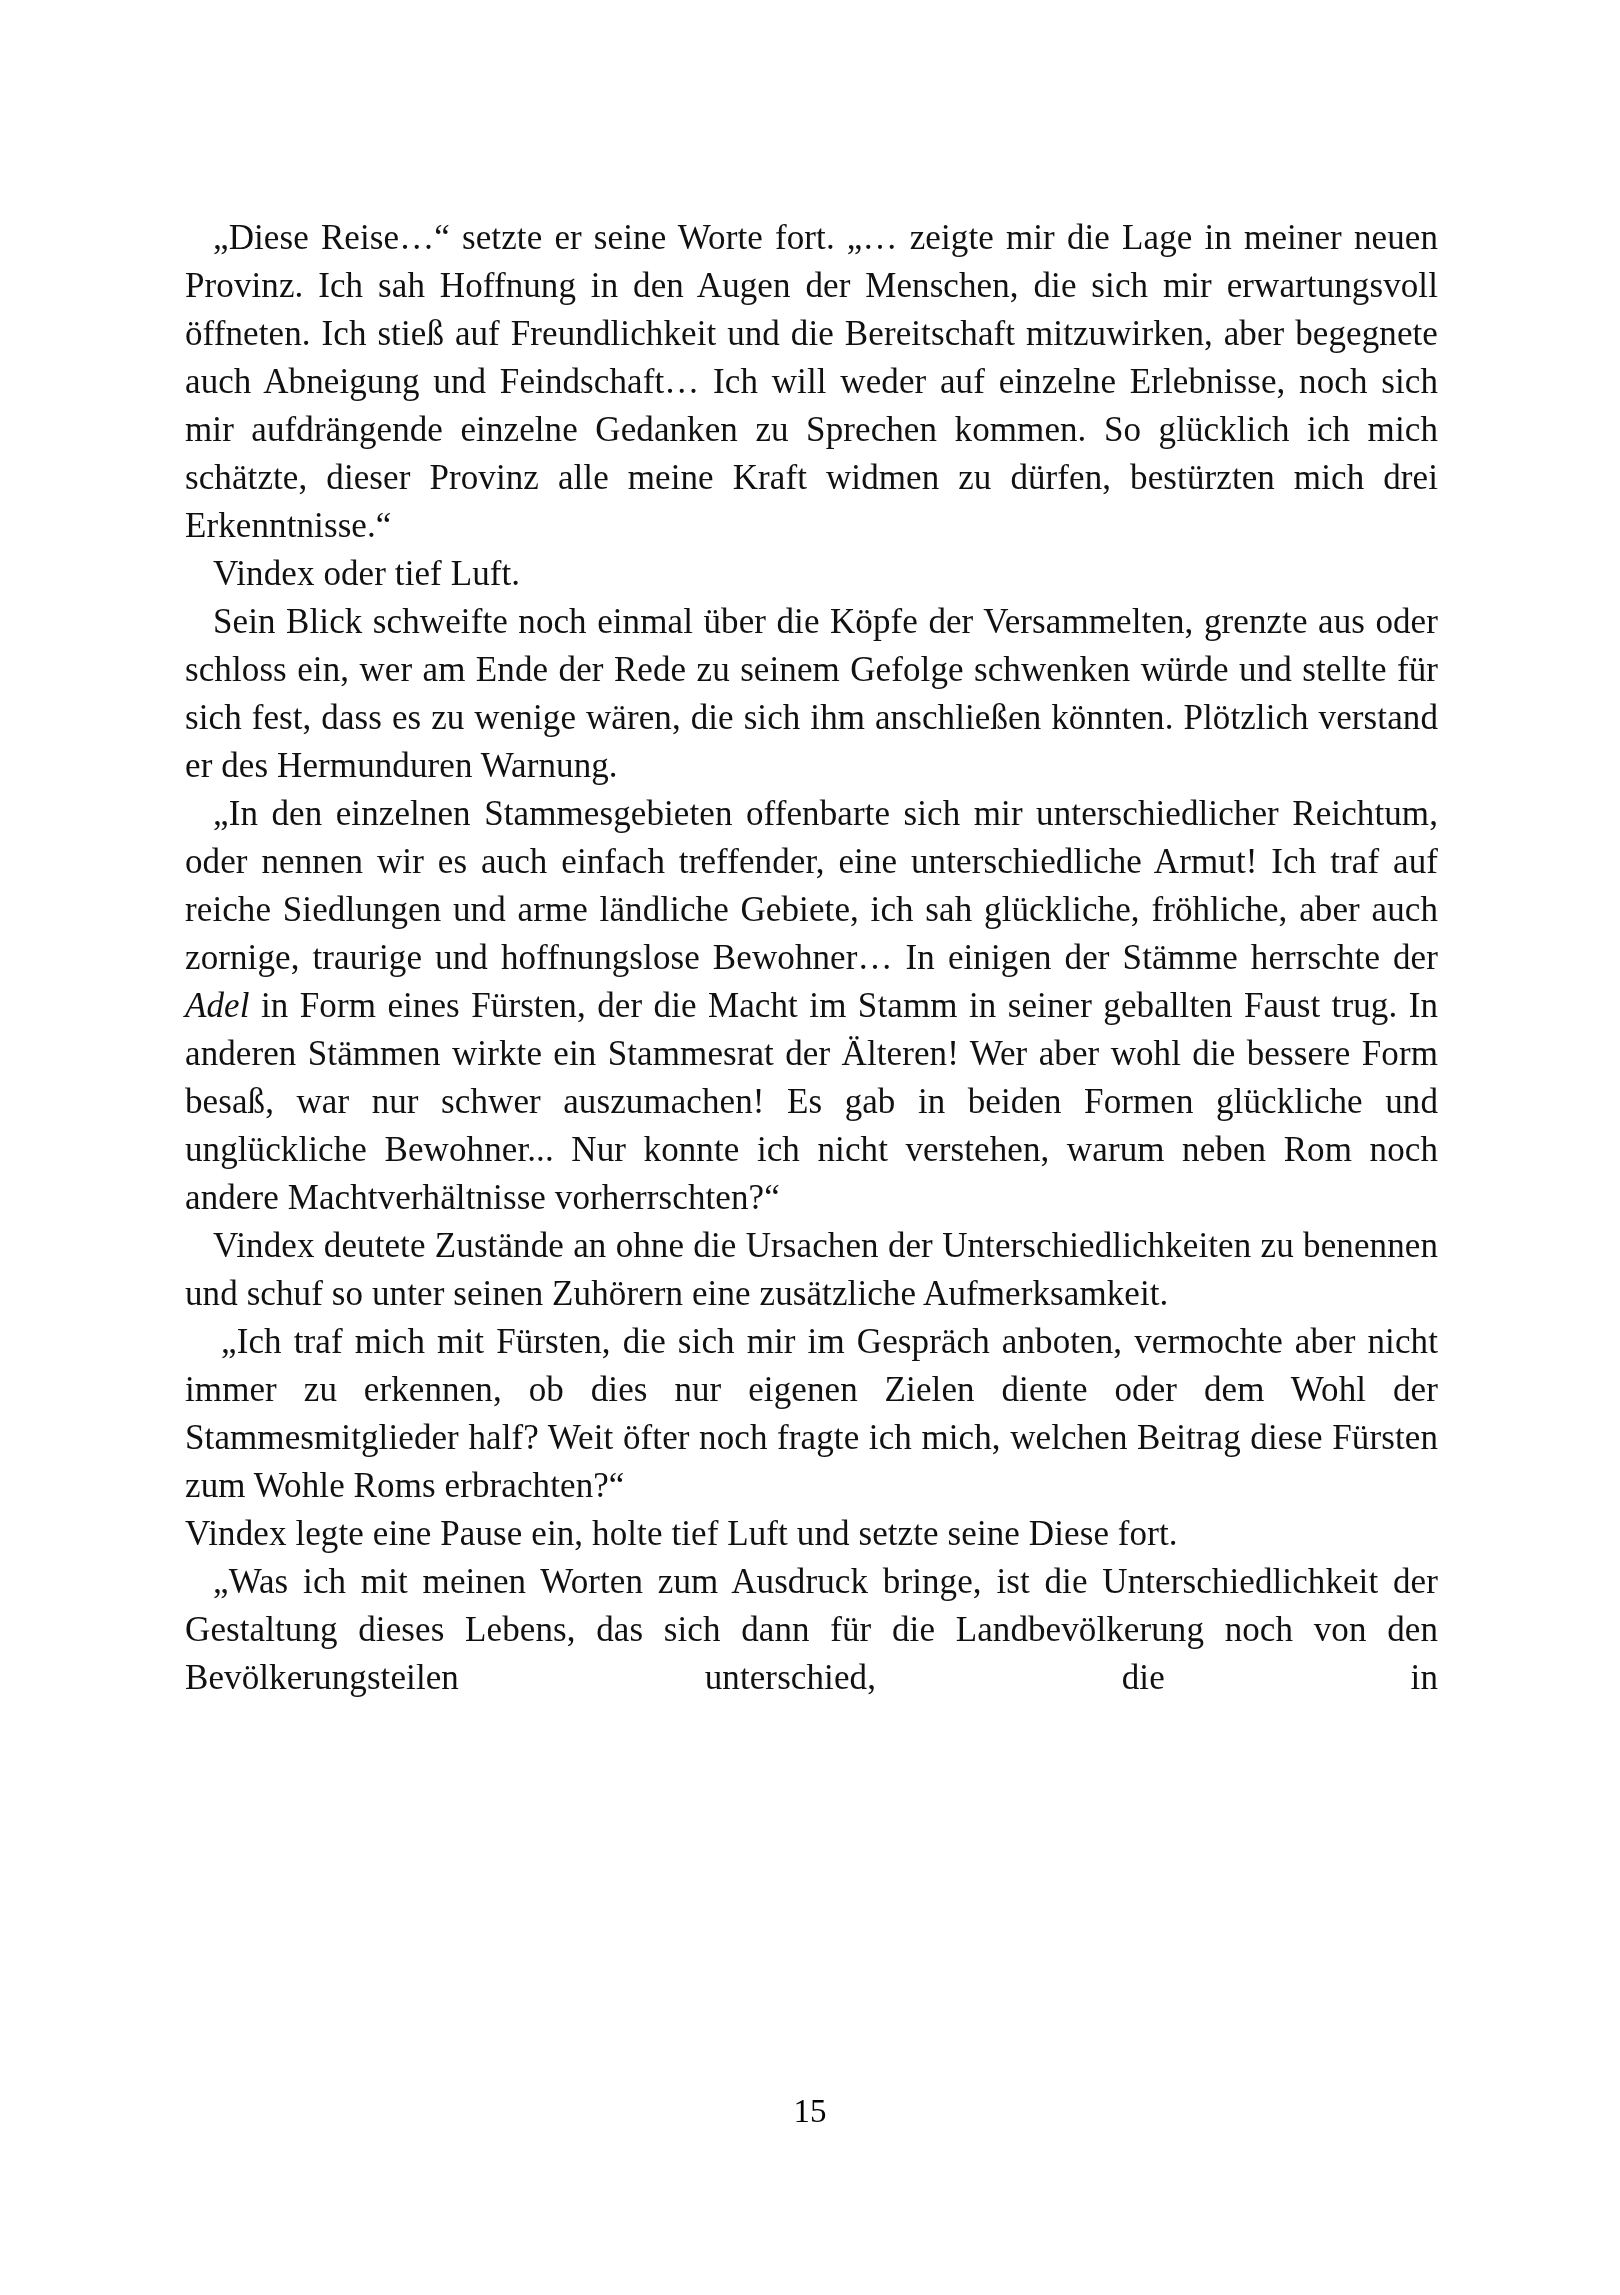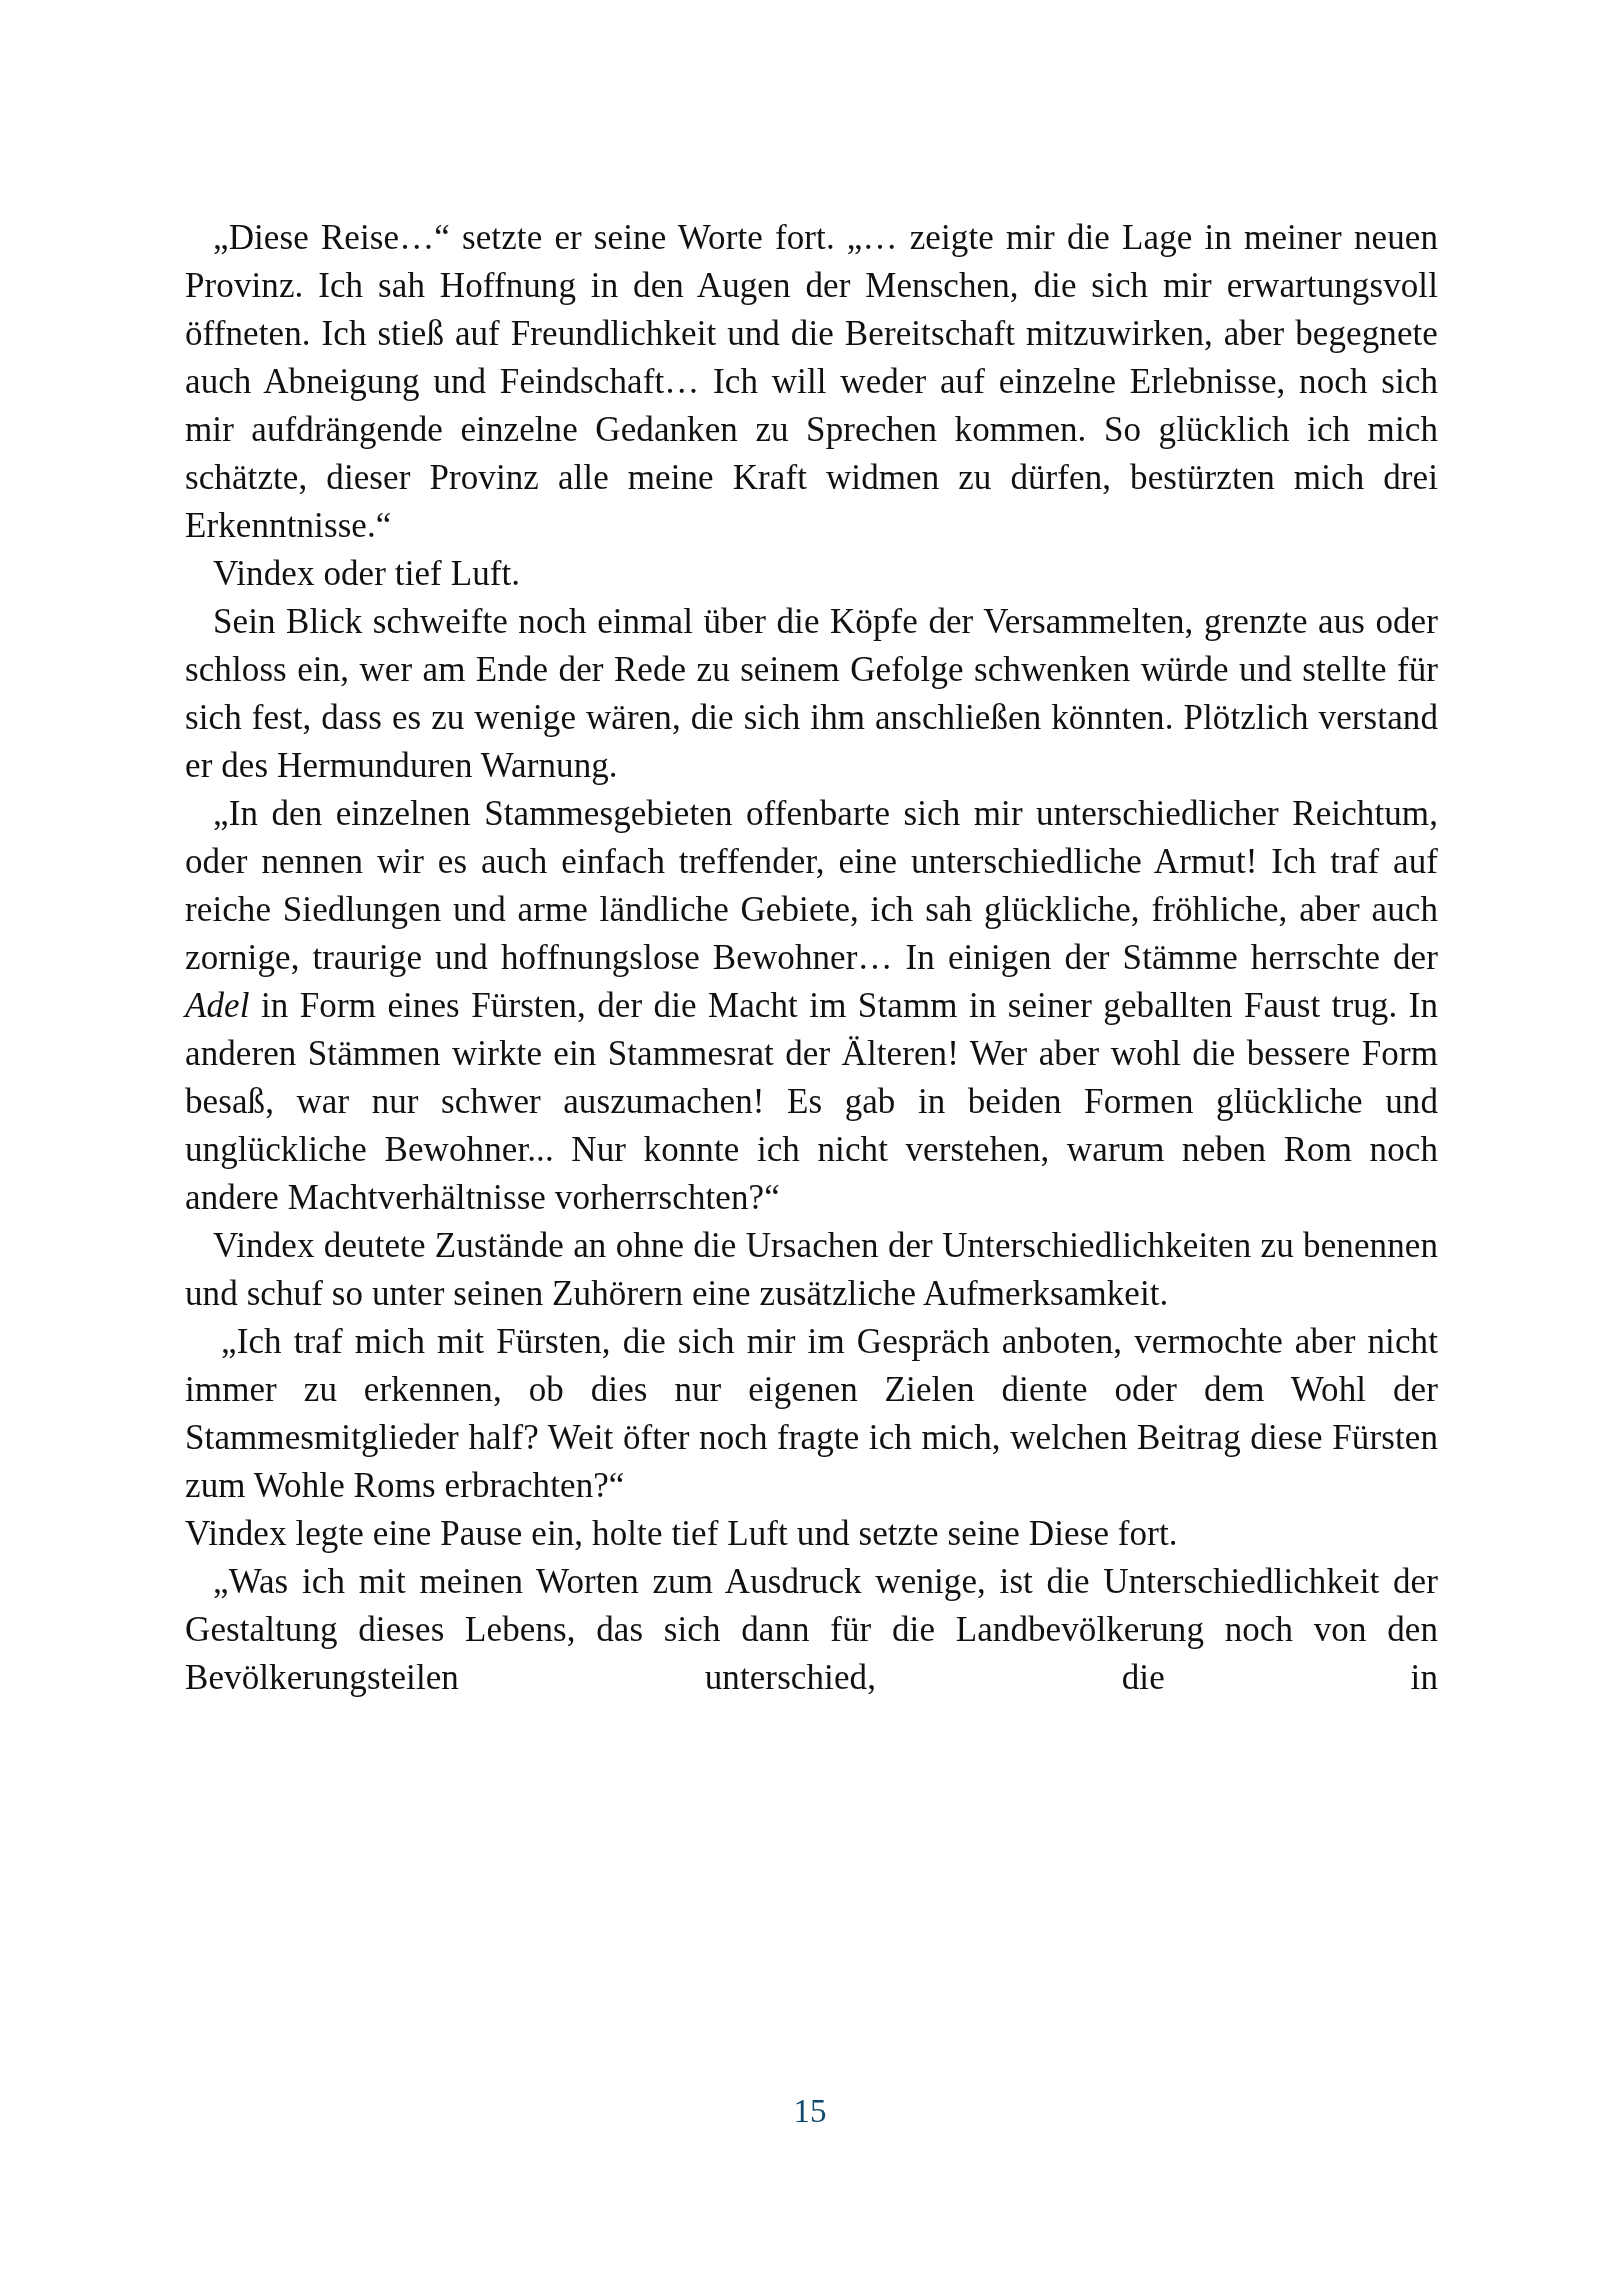--- a/index.html
+++ b/index.html
@@ -10,31 +10,31 @@
       font-size: 35px; line-height: 48px; color: #111111;
       text-align: justify; letter-spacing: 0.1px;
     }
     .para { margin: 0; text-indent: 28px; }
     .para.noindent { text-indent: 0; }
     .para.extra { text-indent: 36px; }
     .para.lastjust { text-align-last: justify; }
     em.bi { font-style: italic; font-weight: normal; }
     .pagenum {
       position: absolute; left: 0; width: 1620px; top: 2093px; text-align: center;
-      font-family: "Liberation Serif", "DejaVu Serif", serif; font-size: 33px; color: #0c4a6e;
+      font-family: "Liberation Serif", "DejaVu Serif", serif; font-size: 33px; color: #000000;
     }
   </style>
 </head>
 <body>
 
 <div class="page">
   <p class="para">„Diese Reise…“ setzte er seine Worte fort. „… zeigte mir die Lage in meiner neuen Provinz. Ich sah Hoffnung in den Augen der Menschen, die sich mir erwartungsvoll öffneten. Ich stieß auf Freundlichkeit und die Bereitschaft mitzuwirken, aber begegnete auch Abneigung und Feindschaft… Ich will weder auf einzelne Erlebnisse, noch sich mir aufdrängende einzelne Gedanken zu Sprechen kommen. So glücklich ich mich schätzte, dieser Provinz alle meine Kraft widmen zu dürfen, bestürzten mich drei Erkenntnisse.“</p>
   <p class="para">Vindex oder tief Luft.</p>
   <p class="para">Sein Blick schweifte noch einmal über die Köpfe der Versammelten, grenzte aus oder schloss ein, wer am Ende der Rede zu seinem Gefolge schwenken würde und stellte für sich fest, dass es zu wenige wären, die sich ihm anschließen könnten. Plötzlich verstand er des Hermunduren Warnung.</p>
   <p class="para"><span>„In den einzelnen Stammesgebieten offenbarte sich mir unterschiedlicher Reichtum, oder nennen wir es auch einfach treffender, eine unterschiedliche Armut! Ich traf auf reiche Siedlungen und arme ländliche Gebiete, ich sah glückliche, fröhliche, aber auch zornige, traurige und hoffnungslose Bewohner… In einigen der Stämme herrschte der </span><em class="bi">Adel</em><span> in Form eines Fürsten, der die Macht im Stamm in seiner geballten Faust trug. In anderen Stämmen wirkte ein Stammesrat der Älteren! Wer aber wohl die bessere Form besaß, war nur schwer auszumachen! Es gab in beiden Formen glückliche und unglückliche Bewohner... Nur konnte ich nicht verstehen, warum neben Rom noch andere Machtverhältnisse vorherrschten?“</span></p>
   <p class="para">Vindex deutete Zustände an ohne die Ursachen der Unterschiedlichkeiten zu benennen und schuf so unter seinen Zuhörern eine zusätzliche Aufmerksamkeit.</p>
   <p class="para extra">„Ich traf mich mit Fürsten, die sich mir im Gespräch anboten, vermochte aber nicht immer zu erkennen, ob dies nur eigenen Zielen diente oder dem Wohl der Stammesmitglieder half? Weit öfter noch fragte ich mich, welchen Beitrag diese Fürsten zum Wohle Roms erbrachten?“</p>
   <p class="para noindent">Vindex legte eine Pause ein, holte tief Luft und setzte seine Diese fort.</p>
-  <p class="para lastjust">„Was ich mit meinen Worten zum Ausdruck wenige, ist die Unterschiedlichkeit der Gestaltung dieses Lebens, das sich dann für die Landbevölkerung noch von den Bevölkerungsteilen unterschied, die in</p>
+  <p class="para lastjust">„Was ich mit meinen Worten zum Ausdruck bringe, ist die Unterschiedlichkeit der Gestaltung dieses Lebens, das sich dann für die Landbevölkerung noch von den Bevölkerungsteilen unterschied, die in</p>
 </div>
 
 <div class="pagenum">15</div>
 
 
 </body></html>

